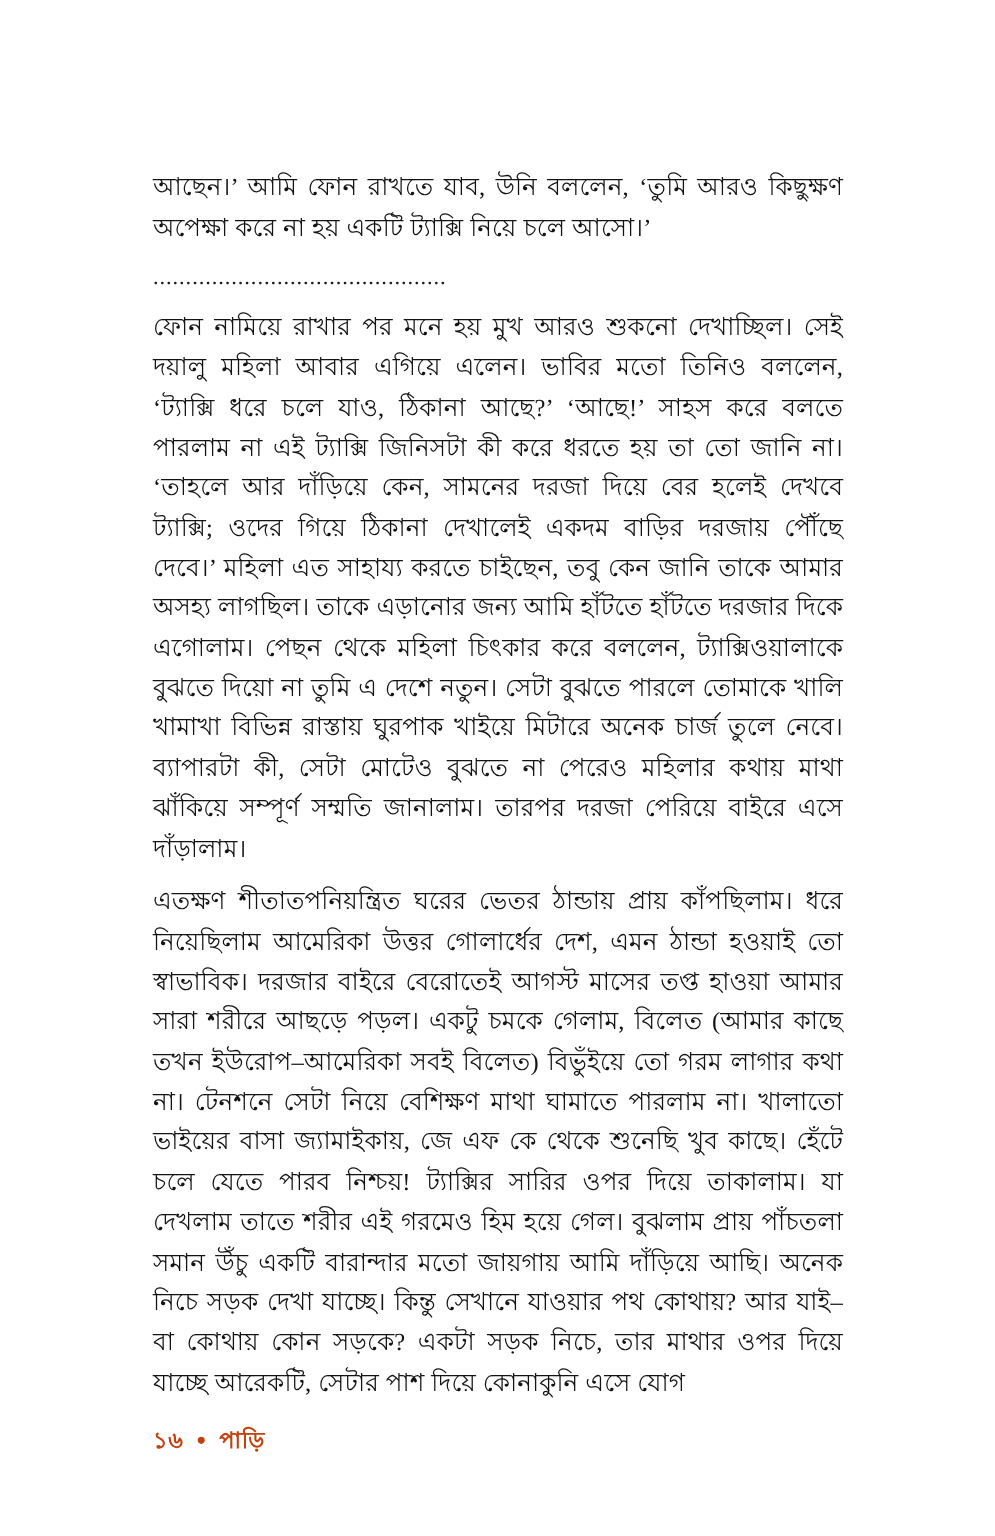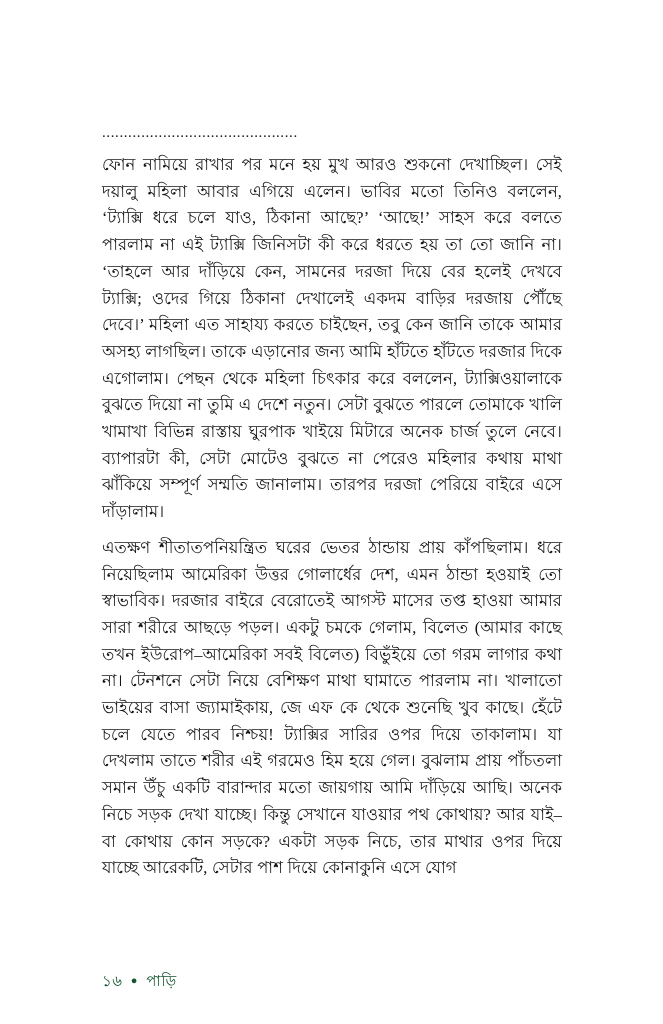--- a/index.html
+++ b/index.html
@@ -58,26 +58,27 @@
     width: 200px;
     overflow: hidden;
     font-family: "Liberation Serif", "DejaVu Serif", serif;
   }
   .gap {
     height: 9px;
   }
   .footer {
     position: absolute;
     left: 102px;
-    top: 970px;
+    top: 950px;
     width: 460px;
     font-size: 15px;
     line-height: 20px;
-    color: #14532d;
+    color: #c2410c;
     letter-spacing: 0.5px;
+    font-weight: bold;
   }
   .footer .folio-num {
     display: inline;
   }
   .footer .folio-sep {
     display: inline;
     margin: 0 4px;
     font-size: 11px;
     vertical-align: 2px;
   }
@@ -85,20 +86,21 @@
     display: inline;
   }
 </style>
 </head>
 <body>
 
 <div class="page">
 
   <div class="text-block">
 
+    <p class="para last-line-left">আছেন।’ আমি ফোন রাখতে যাব, উনি বললেন, ‘তুমি আরও কিছুক্ষণ অপেক্ষা করে না হয় একটি ট্যাক্সি নিয়ে চলে আসো।’</p>
 
     <div class="separator">
       <span class="dots">.............................................</span>
     </div>
 
     <p class="para last-line-left">ফোন নামিয়ে রাখার পর মনে হয় মুখ আরও শুকনো দেখাচ্ছিল। সেই দয়ালু মহিলা আবার এগিয়ে এলেন। ভাবির মতো তিনিও বললেন, ‘ট্যাক্সি ধরে চলে যাও, ঠিকানা আছে?’ ‘আছে!’ সাহস করে বলতে পারলাম না এই ট্যাক্সি জিনিসটা কী করে ধরতে হয় তা তো জানি না। ‘তাহলে আর দাঁড়িয়ে কেন, সামনের দরজা দিয়ে বের হলেই দেখবে ট্যাক্সি; ওদের গিয়ে ঠিকানা দেখালেই একদম বাড়ির দরজায় পৌঁছে দেবে।’ মহিলা এত সাহায্য করতে চাইছেন, তবু কেন জানি তাকে আমার অসহ্য লাগছিল। তাকে এড়ানোর জন্য আমি হাঁটতে হাঁটতে দরজার দিকে এগোলাম। পেছন থেকে মহিলা চিৎকার করে বললেন, ট্যাক্সিওয়ালাকে বুঝতে দিয়ো না তুমি এ দেশে নতুন। সেটা বুঝতে পারলে তোমাকে খালি খামাখা বিভিন্ন রাস্তায় ঘুরপাক খাইয়ে মিটারে অনেক চার্জ তুলে নেবে। ব্যাপারটা কী, সেটা মোটেও বুঝতে না পেরেও মহিলার কথায় মাথা ঝাঁকিয়ে সম্পূর্ণ সম্মতি জানালাম। তারপর দরজা পেরিয়ে বাইরে এসে দাঁড়ালাম।</p>
 
     <div class="gap"></div>
 
     <p class="para">এতক্ষণ শীতাতপনিয়ন্ত্রিত ঘরের ভেতর ঠান্ডায় প্রায় কাঁপছিলাম। ধরে নিয়েছিলাম আমেরিকা উত্তর গোলার্ধের দেশ, এমন ঠান্ডা হওয়াই তো স্বাভাবিক। দরজার বাইরে বেরোতেই আগস্ট মাসের তপ্ত হাওয়া আমার সারা শরীরে আছড়ে পড়ল। একটু চমকে গেলাম, বিলেত (আমার কাছে তখন ইউরোপ–আমেরিকা সবই বিলেত) বিভুঁইয়ে তো গরম লাগার কথা না। টেনশনে সেটা নিয়ে বেশিক্ষণ মাথা ঘামাতে পারলাম না। খালাতো ভাইয়ের বাসা জ্যামাইকায়, জে এফ কে থেকে শুনেছি খুব কাছে। হেঁটে চলে যেতে পারব নিশ্চয়! ট্যাক্সির সারির ওপর দিয়ে তাকালাম। যা দেখলাম তাতে শরীর এই গরমেও হিম হয়ে গেল। বুঝলাম প্রায় পাঁচতলা সমান উঁচু একটি বারান্দার মতো জায়গায় আমি দাঁড়িয়ে আছি। অনেক নিচে সড়ক দেখা যাচ্ছে। কিন্তু সেখানে যাওয়ার পথ কোথায়? আর যাই–বা কোথায় কোন সড়কে? একটা সড়ক নিচে, তার মাথার ওপর দিয়ে যাচ্ছে আরেকটি, সেটার পাশ দিয়ে কোনাকুনি এসে যোগ</p>

